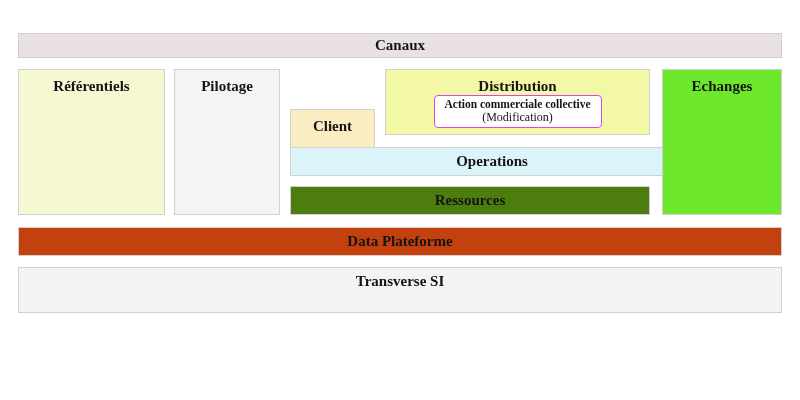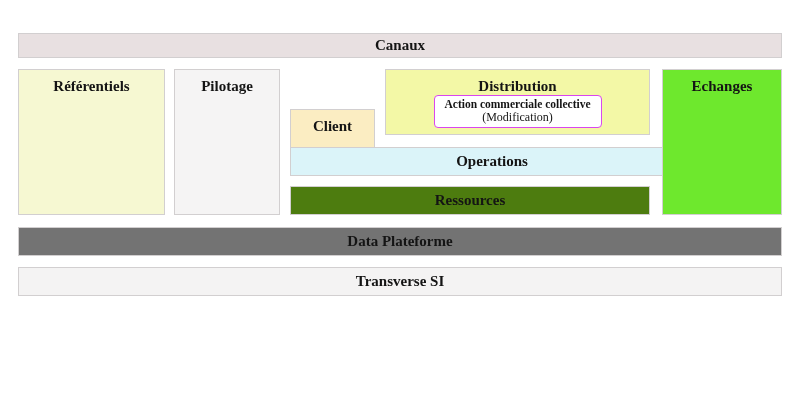--- a/index.html
+++ b/index.html
@@ -38,21 +38,21 @@
   .canaux        { left: 18px;  top: 33px;  width: 764px; height: 25px; }
   .canaux .title { line-height: 23px; }
   .referentiels  { left: 18px;  top: 69px;  width: 147px; height: 146px; }
   .pilotage      { left: 174px; top: 69px;  width: 106px; height: 146px; }
   .client        { left: 290px; top: 81px;  width: 85px;  height: 66px; margin-top: 28px; }
   .distribution  { left: 385px; top: 69px;  width: 265px; height: 66px; }
   .operations    { left: 290px; top: 147px; width: 404px; height: 29px; }
   .ressources    { left: 290px; top: 186px; width: 360px; height: 29px; }
   .echanges      { left: 662px; top: 69px;  width: 120px; height: 146px; }
   .dataplateforme{ left: 18px;  top: 227px; width: 764px; height: 29px; }
-  .transversesi  { left: 18px;  top: 267px; width: 764px; height: 29px; }
+  .transversesi  { left: 18px;  top: 267px; width: 764px; height: 46px; }
 
   .node-card {
     position: absolute;
     left: 50%;
     top: 25px;
     transform: translateX(-50%);
     background: #ffffff;
     border: 1px solid #d946ef;
     border-radius: 4px;
     padding: 2px 10px 3px 10px;
@@ -107,21 +107,21 @@
   </div>
 
   <div class="block bar ressources" style="background-color: #4d7c0f;">
     <span class="title">Ressources</span>
   </div>
 
   <div class="block top-label echanges" style="background-color: rgb(110, 232, 45);">
     <span class="title">Echanges</span>
   </div>
 
-  <div class="block bar dataplateforme" style="background-color: #737373;">
+  <div class="block bar dataplateforme" style="background-color: #c2410c;">
     <span class="title">Data Plateforme</span>
   </div>
 
   <div class="block bar transversesi" style="background-color: rgb(244, 243, 243);">
     <span class="title">Transverse SI</span>
   </div>
 
 </div>
 
 </body></html>

